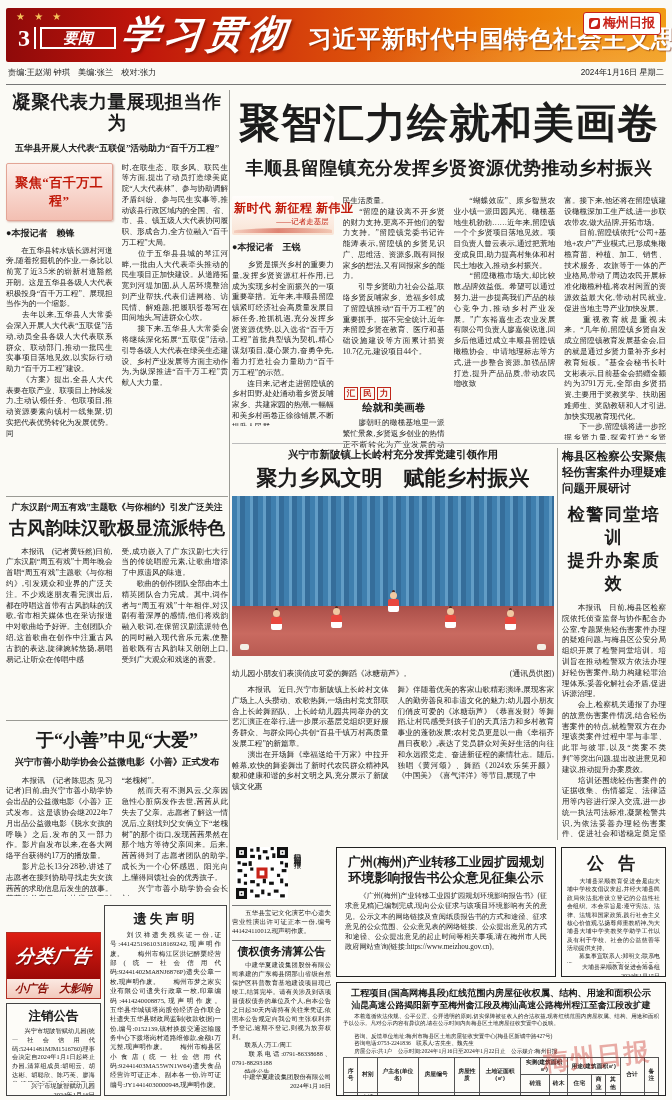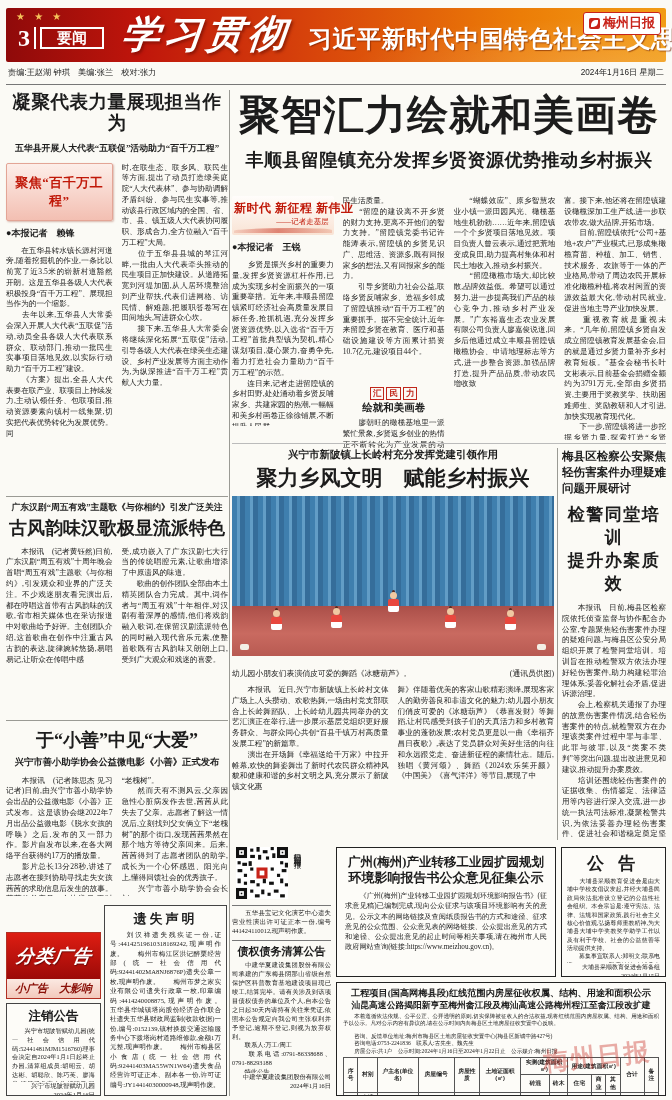--- a/index.html
+++ b/index.html
@@ -12,21 +12,21 @@
   
   .banner{position:absolute;left:6px;top:8px;width:660px;height:54px;border-radius:2px;
           background:linear-gradient(90deg,#8f0a0a 0%,#bf150b 20%,#d9470b 48%,#ec7d07 78%,#f29c15 100%);}
   .banner:after{content:"";position:absolute;right:0;top:0;width:55%;height:100%;
           background:radial-gradient(ellipse at 80% 120%,rgba(255,255,255,.18),transparent 60%);}
   .stars{position:absolute;left:10px;top:3px;color:#ffd763;font-size:10px;letter-spacing:3px;opacity:.9;
          font-family:"DejaVu Sans",sans-serif;}
   .pageno{position:absolute;left:12px;top:18px;display:flex;align-items:center;gap:4px;color:#fff;z-index:2;}
   .pageno .pn{font-size:24px;font-weight:bold;line-height:1;}
   .pageno .bar{width:2px;height:22px;background:#fff;}
-  .pageno .sec{border:2px solid #fff;padding:1px 15px;font-size:15px;font-weight:bold;line-height:1.1;}
+  .pageno .sec{border:2px solid #fff;padding:1px 21px;font-size:15px;font-weight:bold;line-height:1.1;font-style:italic;}
   .script{position:absolute;left:116px;top:1px;font-size:38px;font-weight:bold;font-style:italic;color:#fff;
           letter-spacing:4px;transform:skewX(-6deg);text-shadow:2px 2px 3px rgba(90,10,0,.55);z-index:2;}
   .btitle{position:absolute;left:302px;top:15px;font-size:24px;font-weight:900;color:#fff;letter-spacing:.5px;
           text-shadow:1px 1px 1px rgba(110,30,0,.6);z-index:2;white-space:nowrap;}
   .logo{position:absolute;right:5px;top:4px;background:#fff;border:1.5px solid #c8231a;border-radius:3px;
         color:#c8231a;font-weight:bold;font-size:13px;padding:1px 5px 2px;display:flex;align-items:center;gap:3px;z-index:3;}
   .logo-icon{display:inline-block;width:11px;height:11px;background:#c8231a;border-radius:2px;position:relative;}
   .logo-icon:after{content:"";position:absolute;left:2px;top:2px;width:7px;height:7px;background:#fff;border-radius:70% 0 70% 0;}
   .meta{position:absolute;left:8px;top:67px;width:656px;display:flex;justify-content:space-between;
         font-size:8.2px;color:#222;font-family:"Liberation Sans","DejaVu Sans",sans-serif;}
@@ -49,21 +49,21 @@
   .art2-h,.art3-h{font-size:18px;margin-top:4px;}
   .art3-sub{font-size:9.3px;font-weight:bold;text-align:center;margin-top:5px;}
 
   
   .main-h{font-size:41px;letter-spacing:1px;font-weight:900;text-align:center;line-height:1.05;}
   .main-sub{font-size:18px;font-weight:900;text-align:center;margin-top:11px;letter-spacing:.5px;}
   .badge-xsd{background:linear-gradient(180deg,#fffdfb,#f9e3d4);padding:4px 2px 2px;border-radius:2px;}
   .xsd1{color:#c01808;font-weight:900;font-size:12px;text-align:center;letter-spacing:.5px;white-space:nowrap;}
   .xsd2{color:#c01808;font-size:7.5px;text-align:right;padding-right:3px;}
   .xsd-art{height:5px;margin-top:1px;background:linear-gradient(90deg,rgba(210,70,40,.15),rgba(200,50,30,.55) 45%,rgba(210,80,40,.2));border-radius:60% 40% 0 0;}
-  .mini-badge{text-align:center;margin:4px 0 1px;}
+  .mini-badge{margin:4px 0 1px;}
   .mini-badge span{display:inline-block;border:1px solid #c0261a;color:#c0261a;font-weight:bold;font-size:8.5px;
         line-height:1.1;padding:1px 2px;margin:0 1px;}
   .mini-sub{text-align:center;font-weight:900;font-size:10.5px;margin-bottom:3px;}
 
   
   .pa-k{font-size:10.5px;}
   .pa-h{font-size:21px;margin-top:4px;}
   .photo{position:relative;height:160px;margin-top:6px;overflow:hidden;
          background:repeating-linear-gradient(90deg,#3f7fae 0 5px,#629dc6 5px 8px,#356d9a 8px 13px);}
   .photo .floor{position:absolute;left:0;right:0;bottom:0;height:50px;
@@ -173,21 +173,21 @@
 　　影片总长13分28秒,讲述了志愿者在接到协助寻找走失女孩茜茜的求助信息后发生的故事。茜茜的父亲是一名快递员,平时一边</div>
         </div>
       <div>
           <div class="body-text" style="height:120px;">“老槐树”。
 　　然而天有不测风云,父亲因急性心脏病发作去世,茜茜从此失去了父亲。志愿者了解这一情况后,立刻找到父女俩立下“老槐树”的那个街口,发现茜茜果然在那个地方等待父亲回来。后来,茜茜得到了志愿者团队的助学,成长为一个心怀感恩、阳光向上,懂得回馈社会的优秀孩子。
 　　兴宁市善小助学协会会长刘……</div>
         </div>
     </div>
   </div>
 
-  <div class="abs" style="left:232px;top:94px;width:434px;">
+  <div class="abs" style="left:232px;top:102px;width:434px;">
     <div class="main-h">聚智汇力绘就和美画卷</div>
     <div class="main-sub">丰顺县留隍镇充分发挥乡贤资源优势推动乡村振兴</div>
   </div>
   <div class="abs cols" style="left:232px;top:196px;width:434px;height:244px;">
     <div>
       <div class="badge-xsd">
         <div class="xsd1">新时代 新征程 新伟业</div>
         <div class="xsd2">——记者走基层</div>
         <div class="xsd-art"></div>
       </div>

